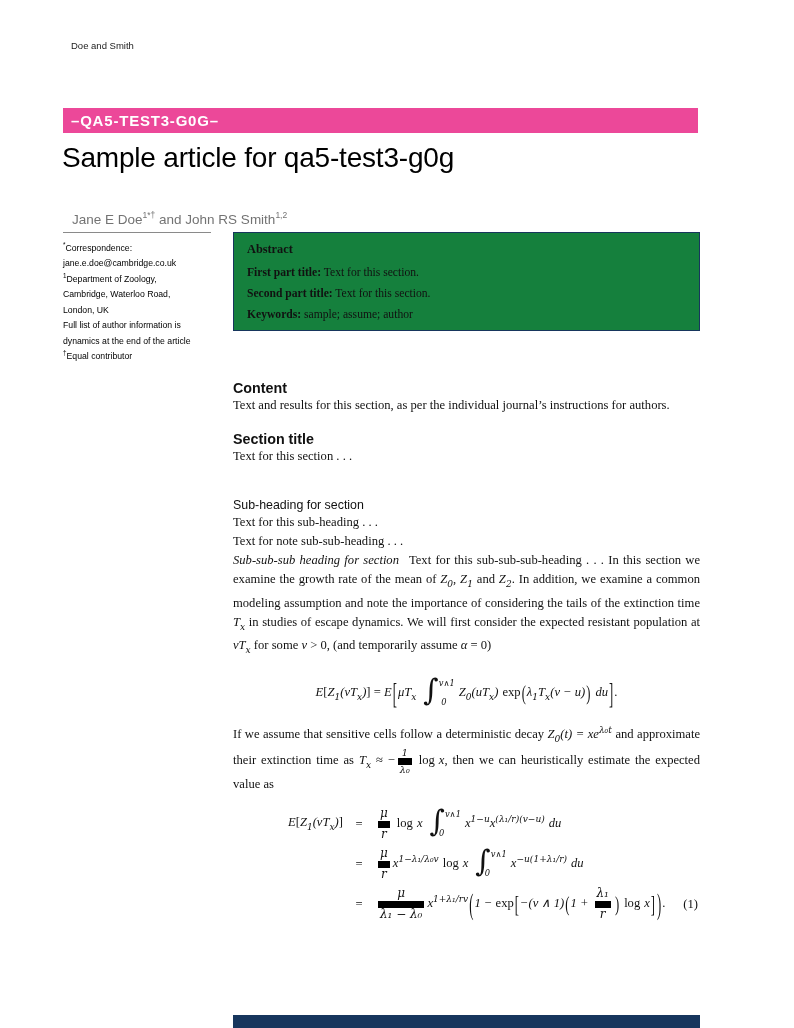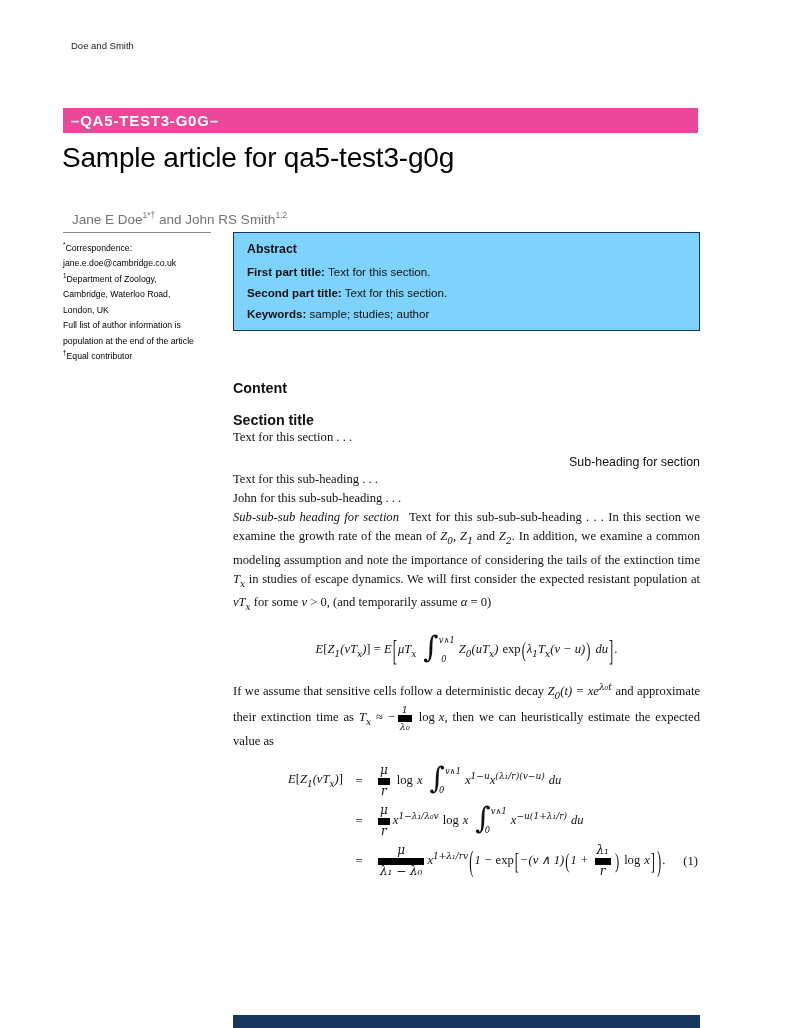--- a/index.html
+++ b/index.html
@@ -13,31 +13,31 @@
           font-size:28px;font-weight:400;color:#000;letter-spacing:-0.2px;}
   .author-line{position:absolute;left:72px;top:193px;font-family:"Liberation Sans",sans-serif;font-size:13.5px;color:#737373;margin-top:17px;}
   .author-line sup{font-size:8.5px;}
 
   .sidebar{position:absolute;left:63px;top:227px;width:152px;font-family:"Liberation Sans",sans-serif;}
   .sidebar .rule{border:none;border-top:1px solid #8a8a8a;width:148px;margin:5px 0 6px 0;}
   .side-line{font-size:8.7px;line-height:11.6px;color:#000;}
   .side-line sup{font-size:6.3px;}
 
   .abstract-box{position:absolute;left:233px;top:232px;width:467px;height:99px;box-sizing:border-box;
-          border:1px solid #17365d;padding:9px 13px;font-family:Liberation Sans, sans-serif;background:#7dd3fc;}
+          border:1px solid #17365d;padding:9px 13px;font-family:Liberation Serif, serif;background:#15803d;}
   .abstract-heading{font-size:12.3px;font-weight:bold;margin:0 0 9px 0;}
   .abstract-row{font-size:11.6px;margin:8px 0 8px 0;}
   .abstract-row .lbl{font-weight:bold;}
 
   .main{position:absolute;left:233px;top:360px;width:467px;font-size:12.6px;line-height:19px;}
   .h-main{font-family:"Liberation Sans",sans-serif;font-weight:bold;font-size:14.3px;line-height:16px;margin:0;}
   .h-sub{font-family:"Liberation Sans",sans-serif;font-weight:400;font-size:12.4px;line-height:15px;margin:0;}
   .h-subsub{font-style:italic;font-size:12.6px;line-height:15px;margin:0;}
   p.body{margin:0;text-align:justify;}
-  .mt8{margin-top:20px;} .mt2{margin-top:2px;} .mt16{margin-top:16px;} .mt18{margin-top:8px;text-align:right;}
+  .mt8{margin-top:20px;} .mt2{margin-top:2px;} .mt16{margin-top:16px;} .mt18{margin-top:32px;}
 
   
   .seg-t{font-style:normal;}
   .seg-m{font-style:italic;}
   .seg-r{font-style:normal;}
   .seg-lead{font-style:italic;margin-right:10px;}
   sup.seg-sup,sub.seg-sub{font-size:0.72em;font-style:italic;font-family:"DejaVu Serif",serif;}
   .seg-d1{font-style:normal;}
   .seg-d2,.seg-d2b,.seg-d3{display:inline-block;vertical-align:middle;font-style:normal;line-height:1;position:relative;top:1px;padding:0 1px;}
   .seg-d2{transform:scaleY(1.6);}
@@ -78,41 +78,42 @@
 </div>
 
 <div class="sidebar">
   <hr class="rule">
   <div class="side-line"><sup>*</sup><span>Correspondence:</span></div>
   <div class="side-line"><sup></sup><span>jane.e.doe@cambridge.co.uk</span></div>
   <div class="side-line"><sup>1</sup><span>Department of Zoology,</span></div>
   <div class="side-line"><sup></sup><span>Cambridge, Waterloo Road,</span></div>
   <div class="side-line"><sup></sup><span>London, UK</span></div>
   <div class="side-line"><sup></sup><span>Full list of author information is</span></div>
-  <div class="side-line"><sup></sup><span>population at the end of the article</span></div>
+  <div class="side-line"><sup></sup><span>dynamics at the end of the article</span></div>
   <div class="side-line"><sup>†</sup><span>Equal contributor</span></div>
 </div>
 
 <div class="abstract-box">
   <div class="abstract-heading">Abstract</div>
   <div class="abstract-row"><span class="lbl">First part title:</span><span> Text for this section.</span></div>
   <div class="abstract-row"><span class="lbl">Second part title:</span><span> Text for this section.</span></div>
-  <div class="abstract-row"><span class="lbl">Keywords:</span><span> sample; studies; author</span></div>
+  <div class="abstract-row"><span class="lbl">Keywords:</span><span> sample; assume; author</span></div>
 </div>
 
 <div class="main">
   <div class="h-main mt8">Content</div>
+  <p class="body mt2">Text and results for this section, as per the individual journal’s instructions for authors.</p>
 
   <div class="h-main mt16">Section title</div>
   <p class="body mt2">Text for this section . . .</p>
 
   <div class="h-sub mt18">Sub-heading for section</div>
   <p class="body mt2">Text for this sub-heading . . .</p>
 
-  <p class="body mt2">John for this sub-sub-heading . . .</p>
+  <p class="body mt2">Text for note sub-sub-heading . . .</p>
 
   <p class="body mt16"><span class="seg-lead">Sub-sub-sub heading for section</span><span class="seg-t">Text for this sub-sub-sub-heading . . . In this section we examine the growth rate of the mean of </span><span class="seg-m">Z</span><sub class="seg-sub">0</sub><span class="seg-t">, </span><span class="seg-m">Z</span><sub class="seg-sub">1</sub><span class="seg-t"> and </span><span class="seg-m">Z</span><sub class="seg-sub">2</sub><span class="seg-t">. In addition, we examine a common modeling assumption and note the importance of considering the tails of the extinction time </span><span class="seg-m">T</span><sub class="seg-sub">x</sub><span class="seg-t"> in studies of escape dynamics. We will first consider the expected resistant population at </span><span class="seg-m">vT</span><sub class="seg-sub">x</sub><span class="seg-t"> for some </span><span class="seg-m">v</span><span class="seg-t"> &gt; 0, (and temporarily assume </span><span class="seg-m">α</span><span class="seg-t"> = 0)</span></p>
 
   <div class="disp-eq"><span class="seg-m">E</span><span class="seg-d1">[</span><span class="seg-m">Z</span><sub class="seg-sub">1</sub><span class="seg-m">(vT</span><sub class="seg-sub">x</sub><span class="seg-m">)</span><span class="seg-d1">]</span><span class="seg-t"> = </span><span class="seg-m">E</span><span class="seg-d3">[</span><span class="seg-m">μT</span><sub class="seg-sub">x</sub><span class="int">
         <span class="sgn">∫</span>
         <span class="lims">
           <span class="up">v∧1</span>
           <span class="lo">0</span>
         </span>
       </span><span class="seg-m">Z</span><sub class="seg-sub">0</sub><span class="seg-m">(uT</span><sub class="seg-sub">x</sub><span class="seg-m">)</span><span class="sp"></span><span class="seg-r">exp</span><span class="seg-d2">(</span><span class="seg-m">λ</span><sub class="seg-sub">1</sub><span class="seg-m">T</span><sub class="seg-sub">x</sub><span class="seg-m">(v − u)</span><span class="seg-d2">)</span><span class="sp"></span><span class="seg-m">du</span><span class="seg-d3">]</span><span class="seg-t">.</span></div>

